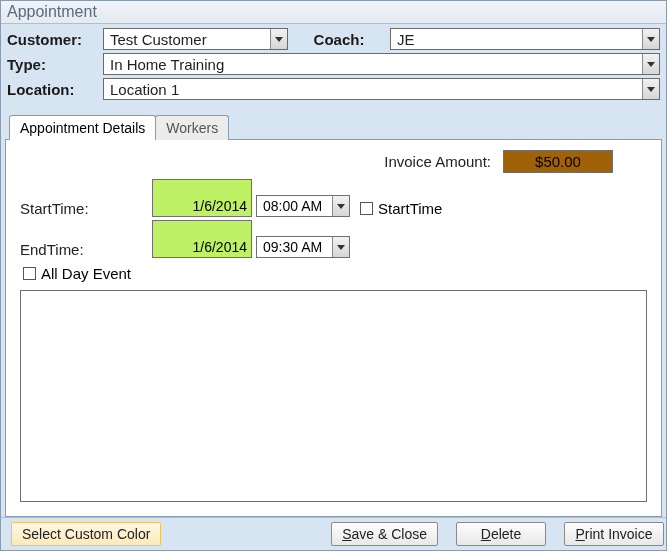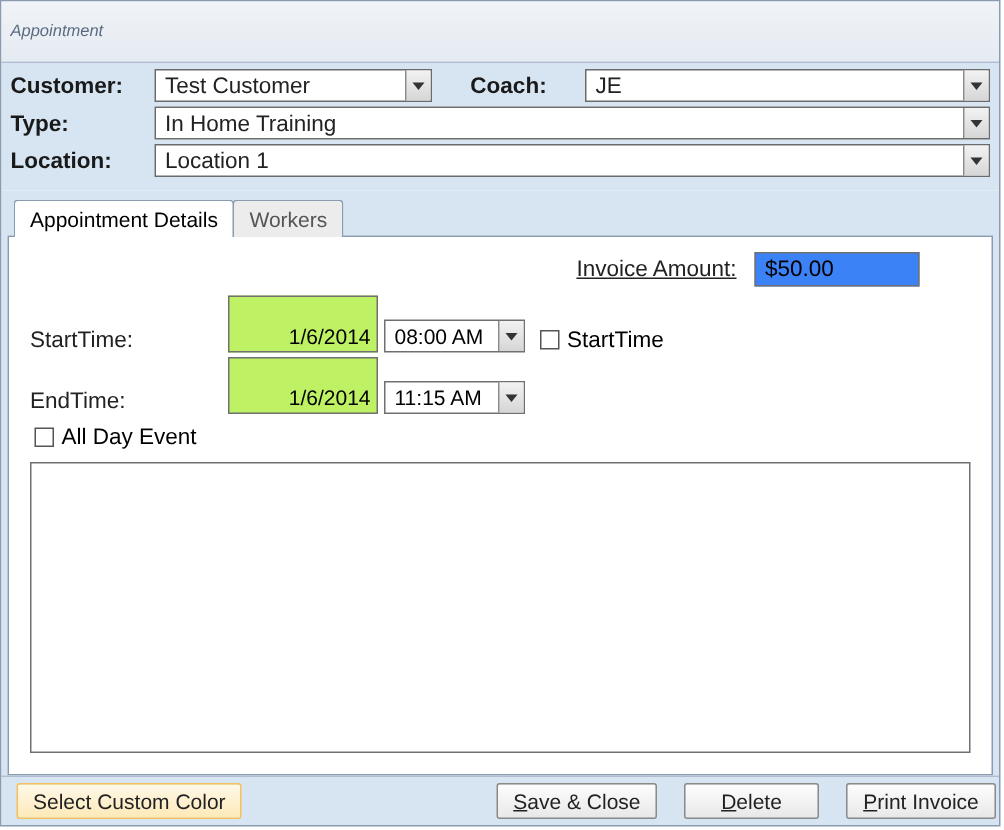--- a/index.html
+++ b/index.html
@@ -17,24 +17,23 @@
     border: 1px solid #8a9bb0;
     width: 667px;
     height: 551px;
     background: #fff;
     display: flex;
     flex-direction: column;
   }
   .title-bar {
     background: linear-gradient(#f0f3f7, #e5ebf2);
     border-bottom: 1px solid #b0bdd0;
-    padding: 14px 6px;
-    font-size: 11px;
+    padding: 2px 6px;
+    font-size: 16px;
     color: #5a6b82;
-    font-style: italic;
   }
   .header-form {
     background: #d7e4f2;
     padding: 4px 6px 6px 6px;
   }
   .hf-row {
     display: flex;
     align-items: center;
     margin-bottom: 3px;
     gap: 6px;
@@ -121,27 +120,26 @@
   .invoice-row {
     display: flex;
     justify-content: flex-end;
     align-items: center;
     gap: 12px;
     margin-bottom: 6px;
   }
   .invoice-label {
     font-size: 15px;
     color: #222;
-    text-decoration: underline;
   }
   .invoice-val {
     width: 110px;
-    text-align: left;
+    text-align: center;
     border: 1px solid #707070;
-    background: #3b82f6;
+    background: #a16207;
     padding: 2px 6px;
     font-size: 15px;
     margin-right: 34px;
   }
   .dt-row {
     display: flex;
     align-items: flex-end;
     gap: 4px;
     margin-bottom: 3px;
   }
@@ -282,21 +280,21 @@
         <div class="check-row" style="margin-left:6px">
           <div class="chk"></div>
           <span>StartTime</span>
         </div>
       </div>
 
       <div class="dt-row">
         <div class="dt-label">EndTime:</div>
         <div class="dt-date">1/6/2014</div>
         <div class="dt-time">
-          <span>11:15 AM</span>
+          <span>09:30 AM</span>
           <div class="select-btn">
               <div class="tri-down"></div>
             </div>
         </div>
       </div>
 
       <div class="check-row" style="margin-top:4px">
         <div class="chk"></div>
         <span>All Day Event</span>
       </div>

